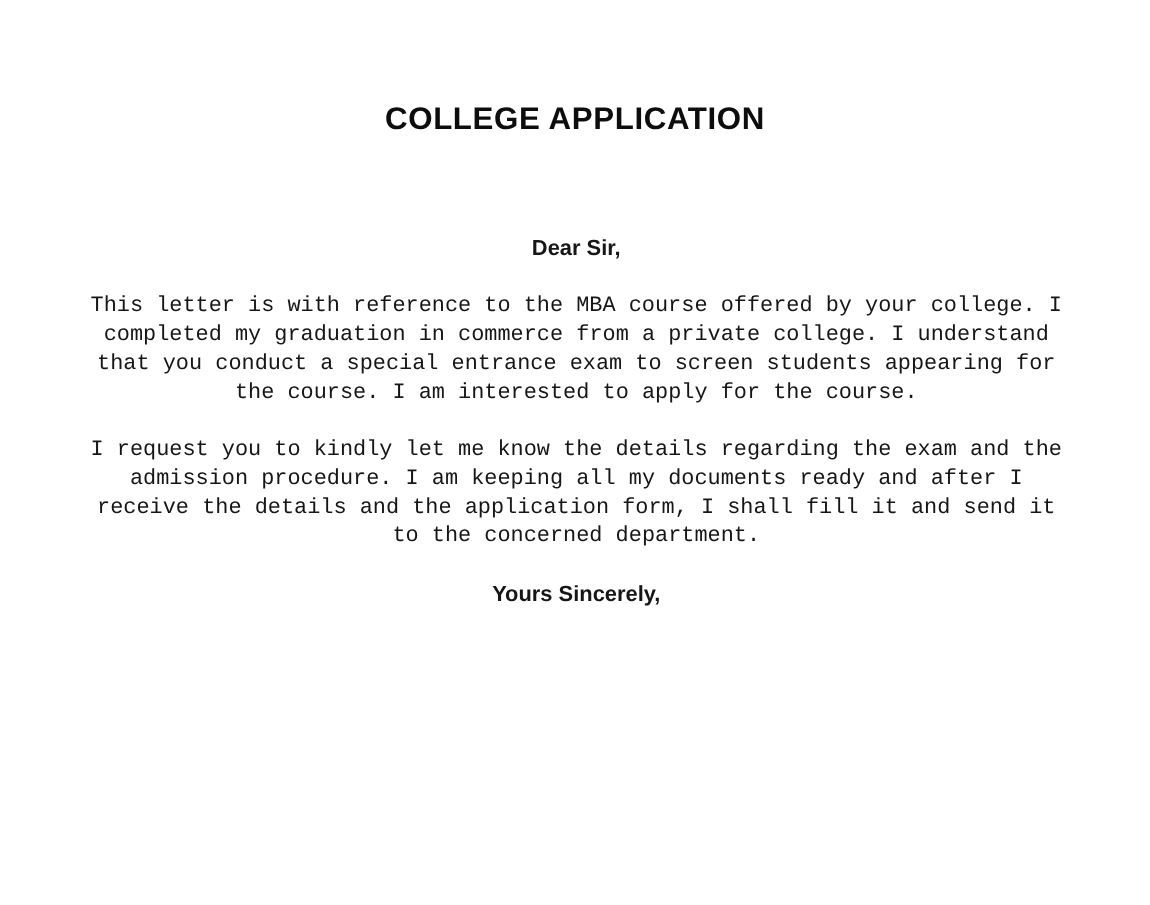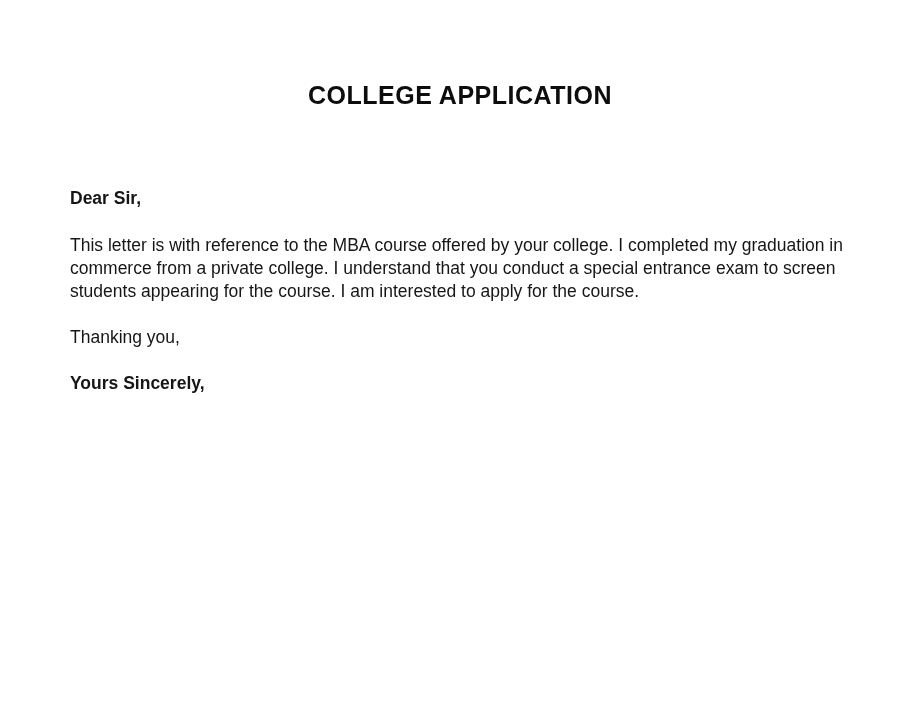--- a/index.html
+++ b/index.html
@@ -30,27 +30,29 @@
     color: #0d0d0d;
   }
   .letter-body {
     position: absolute;
     top: 163px;
     left: 70px;
     width: 782px;
     font-size: 17.5px;
     line-height: 23px;
     color: #161616;
+    text-align: center;
   }
   .salutation {
     font-weight: 700;
     margin-bottom: 24px;
   }
   .para {
     margin-bottom: 23px;
+    font-family: Liberation Mono, monospace;
   }
   .closing-line {
     margin-bottom: 23px;
   }
   .thanking-line {
     margin-bottom: 23px;
   }
   .signoff {
     font-weight: 700;
   }
@@ -61,22 +63,22 @@
 <div class="page">
 
   <div class="doc-title">COLLEGE APPLICATION</div>
 
   <div class="letter-body">
 
     <div class="salutation">Dear Sir,</div>
 
     <div class="para">This letter is with reference to the MBA course offered by your college. I completed my graduation in commerce from a private college. I understand that you conduct a special entrance exam to screen students appearing for the course. I am interested to apply for the course.</div>
 
+    <div class="para">I request you to kindly let me know the details regarding the exam and the admission procedure. I am keeping all my documents ready and after I receive the details and the application form, I shall fill it and send it to the concerned department.</div>
 
 
 
-    <div class="thanking-line">Thanking you,</div>
 
     <div class="signoff">Yours Sincerely,</div>
 
   </div>
 
 </div>
 
 </body></html>

